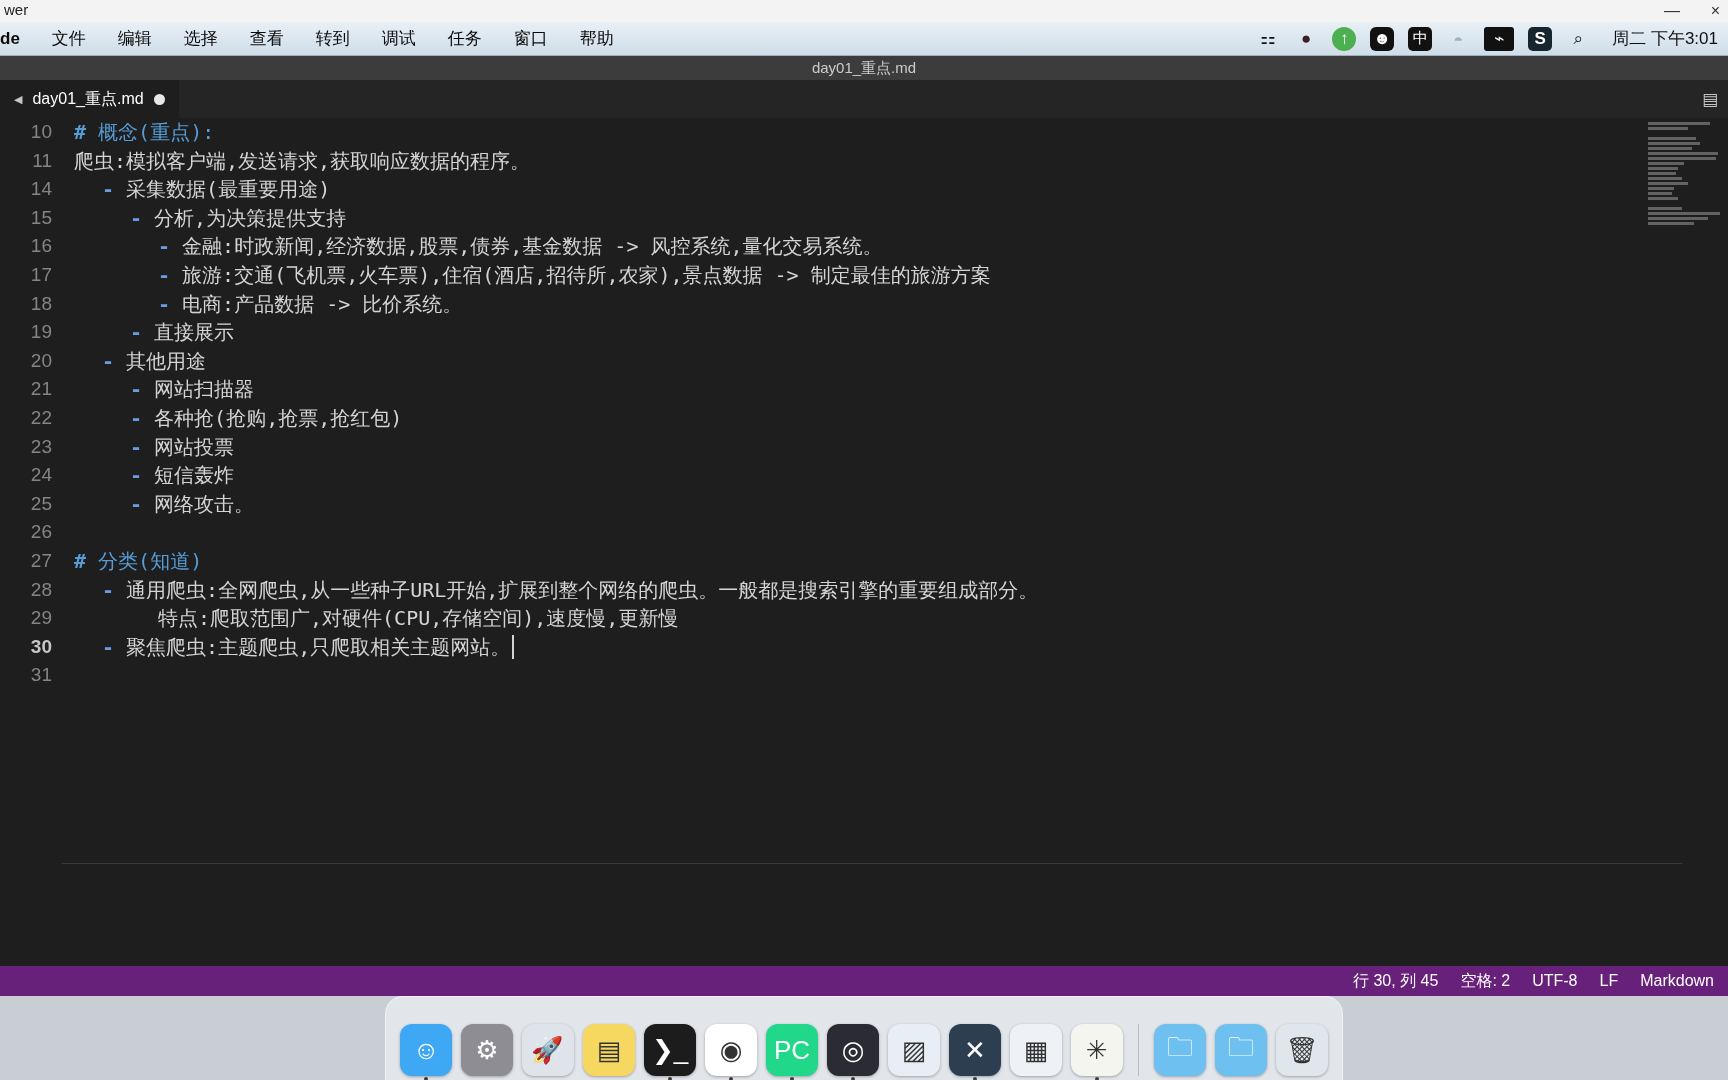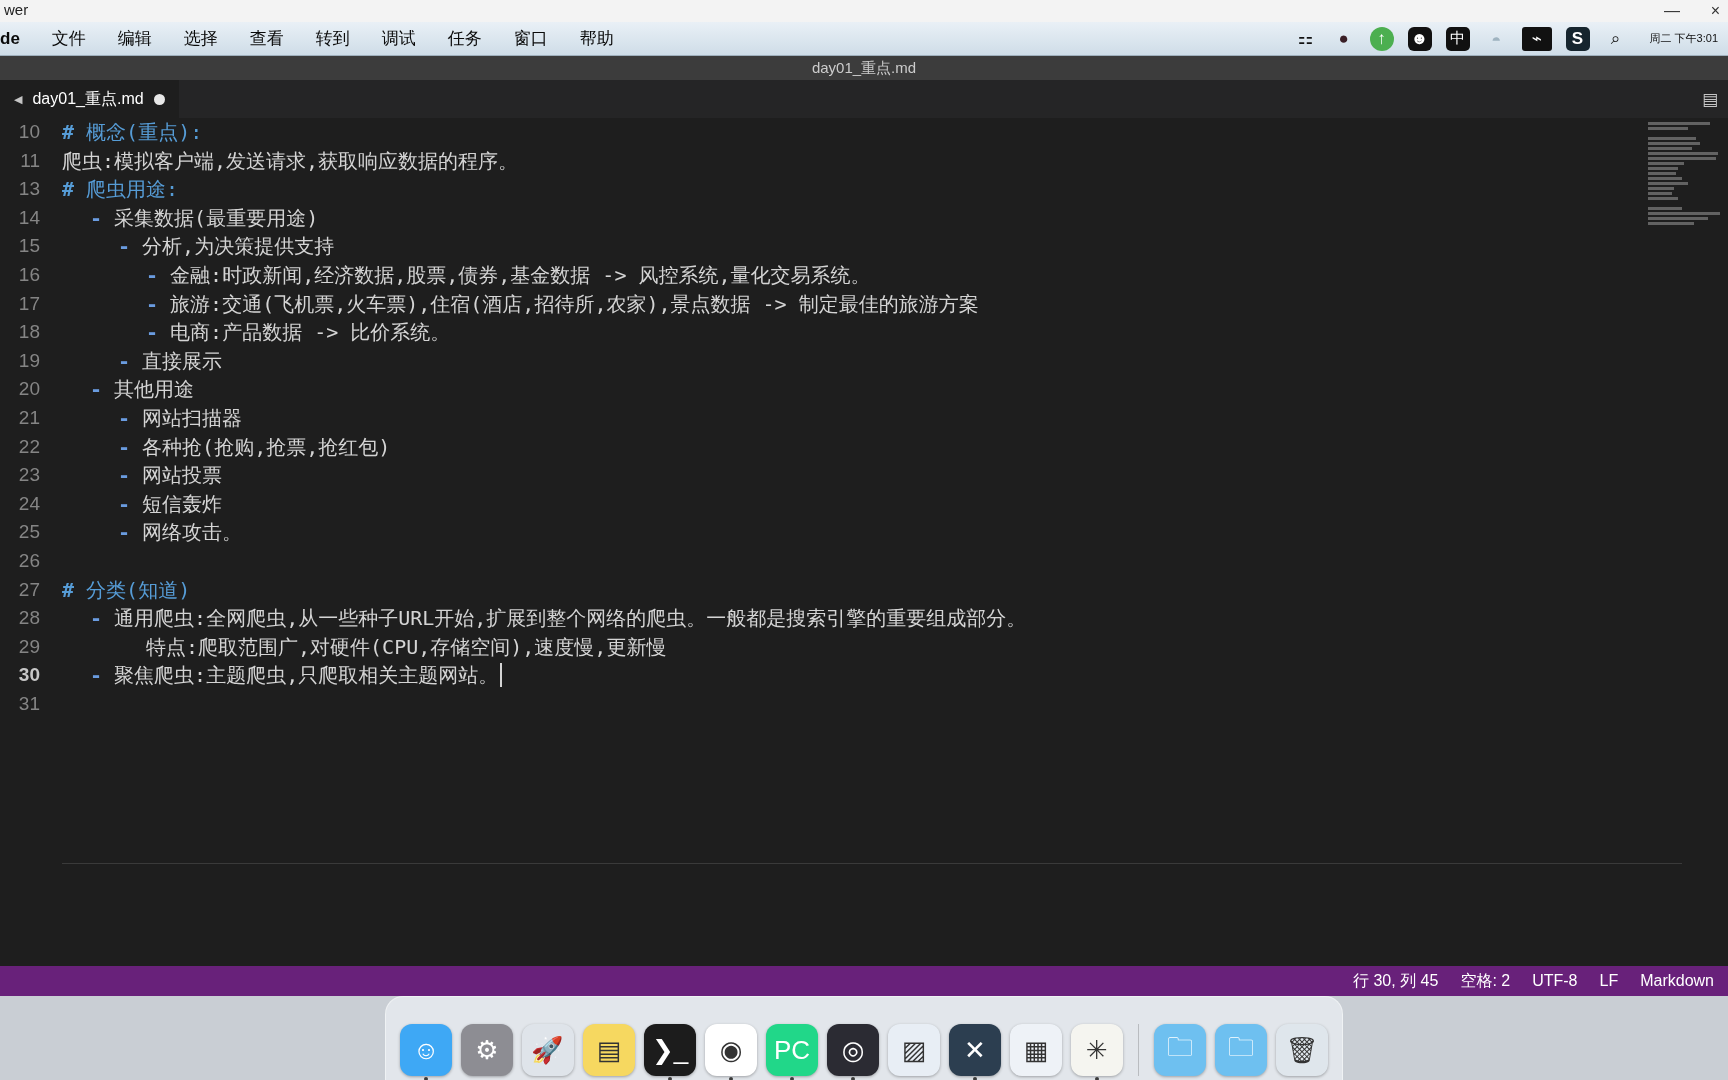--- a/index.html
+++ b/index.html
@@ -11,21 +11,21 @@
     position:absolute; left:0; top:22px; width:1728px; height:34px;
     background:linear-gradient(#e9f0f6,#cfdde8);
     border-bottom:1px solid #9fb0bd;
     display:flex; align-items:center; color:#0a0a0a; z-index:40;
   }
   #os-menubar .mi{ font-size:17px; padding:0 16px; white-space:nowrap; line-height:34px; }
   #os-menubar .mi.app{ font-weight:bold; padding-left:0; }
   .mb-right{ margin-left:auto; display:flex; align-items:center; gap:14px; padding-right:10px; }
   .mb-ico{ width:24px; height:24px; display:flex; align-items:center; justify-content:center;
            font-size:17px; color:#111; }
-  .clock{ font-size:11px; color:#111; white-space:nowrap; padding-left:8px;}
+  .clock{ font-size:17px; color:#111; white-space:nowrap; padding-left:8px;}
 
   
   #bg-window-title{
     position:absolute; left:0; top:0; width:1728px; height:39px; background:#f3f3f3;
     border-bottom:1px solid #c8c8c8; z-index:30;
   }
   #bg-window-title .bt{ position:absolute; left:4px; top:1px; font-size:15px; color:#222; }
   #bg-window-title .wc{ position:absolute; top:2px; font-size:16px; color:#333; }
 
   
@@ -56,20 +56,21 @@
   .tab .caret{ color:#c5c5c5; font-size:11px; }
   .tab .dirty{ width:11px; height:11px; border-radius:50%; background:#e8e8e8; display:inline-block; }
   .tab-actions{ margin-left:auto; display:flex; align-items:center; padding-right:10px; gap:10px; color:#c5c5c5; font-size:17px;}
 
   
   #editor{ position:relative; height:calc(940px - 24px - 38px - 30px); background:#1e1e1e; overflow:hidden; }
   .code-area{ position:absolute; inset:0; }
   .line{
     display:flex; align-items:center; height:28.6px; white-space:pre;
     font-family:"DejaVu Sans Mono","Liberation Mono",monospace;
+    padding-left:12px;
   }
   .ln{
     width:62px; text-align:right; padding-right:22px; color:#858585; font-size:19px;
     flex:0 0 62px; line-height:28.6px;
     font-family:"Liberation Sans","DejaVu Sans",sans-serif;
   }
   .line.current .ln{ color:#c6c6c6; font-weight:bold; }
   .txt{ font-size:20px; line-height:28.6px; color:#d4d4d4; position:relative; }
   .ind{ display:inline-block; position:relative; }
   .guide{ position:absolute; top:0; bottom:0; width:1px; background:#404040; }
@@ -178,21 +179,20 @@
     </div>
     <div class="tab-actions">
       <span>▤</span>
     </div>
   </div>
 
   <div id="editor">
     <div class="code-area" id="code-area">
         <div class="line"><span class="ln">10</span><span class="txt"><span class="hash">#</span><span class="head"> 概念(重点):</span></span></div>
         <div class="line"><span class="ln">11</span><span class="txt"><span class="plain">爬虫:模拟客户端,发送请求,获取响应数据的程序。</span></span></div>
-        <div class="line"><span class="ln">13</span><span class="txt"><span class="hash">#</span><span class="head"> 爬虫用途:</span></span></div>
         <div class="line"><span class="ln">14</span><span class="txt"><span class="ind" style="width: 28px;"><span class="guide" style="left: 0px;"></span></span><span class="bullet">-</span><span class="plain"> 采集数据(最重要用途)</span></span></div>
         <div class="line"><span class="ln">15</span><span class="txt"><span class="ind" style="width: 56px;"><span class="guide" style="left: 0px;"></span><span class="guide" style="left: 28px;"></span></span><span class="bullet">-</span><span class="plain"> 分析,为决策提供支持</span></span></div>
         <div class="line"><span class="ln">16</span><span class="txt"><span class="ind" style="width: 84px;"><span class="guide" style="left: 0px;"></span><span class="guide" style="left: 28px;"></span><span class="guide" style="left: 56px;"></span></span><span class="bullet">-</span><span class="plain"> 金融:时政新闻,经济数据,股票,债券,基金数据 -&gt; 风控系统,量化交易系统。</span></span></div>
         <div class="line"><span class="ln">17</span><span class="txt"><span class="ind" style="width: 84px;"><span class="guide" style="left: 0px;"></span><span class="guide" style="left: 28px;"></span><span class="guide" style="left: 56px;"></span></span><span class="bullet">-</span><span class="plain"> 旅游:交通(飞机票,火车票),住宿(酒店,招待所,农家),景点数据 -&gt; 制定最佳的旅游方案</span></span></div>
         <div class="line"><span class="ln">18</span><span class="txt"><span class="ind" style="width: 84px;"><span class="guide" style="left: 0px;"></span><span class="guide" style="left: 28px;"></span><span class="guide" style="left: 56px;"></span></span><span class="bullet">-</span><span class="plain"> 电商:产品数据 -&gt; 比价系统。</span></span></div>
         <div class="line"><span class="ln">19</span><span class="txt"><span class="ind" style="width: 56px;"><span class="guide" style="left: 0px;"></span><span class="guide" style="left: 28px;"></span></span><span class="bullet">-</span><span class="plain"> 直接展示</span></span></div>
         <div class="line"><span class="ln">20</span><span class="txt"><span class="ind" style="width: 28px;"><span class="guide" style="left: 0px;"></span></span><span class="bullet">-</span><span class="plain"> 其他用途</span></span></div>
         <div class="line"><span class="ln">21</span><span class="txt"><span class="ind" style="width: 56px;"><span class="guide" style="left: 0px;"></span><span class="guide" style="left: 28px;"></span></span><span class="bullet">-</span><span class="plain"> 网站扫描器</span></span></div>
         <div class="line"><span class="ln">22</span><span class="txt"><span class="ind" style="width: 56px;"><span class="guide" style="left: 0px;"></span><span class="guide" style="left: 28px;"></span></span><span class="bullet">-</span><span class="plain"> 各种抢(抢购,抢票,抢红包)</span></span></div>
         <div class="line"><span class="ln">23</span><span class="txt"><span class="ind" style="width: 56px;"><span class="guide" style="left: 0px;"></span><span class="guide" style="left: 28px;"></span></span><span class="bullet">-</span><span class="plain"> 网站投票</span></span></div>

